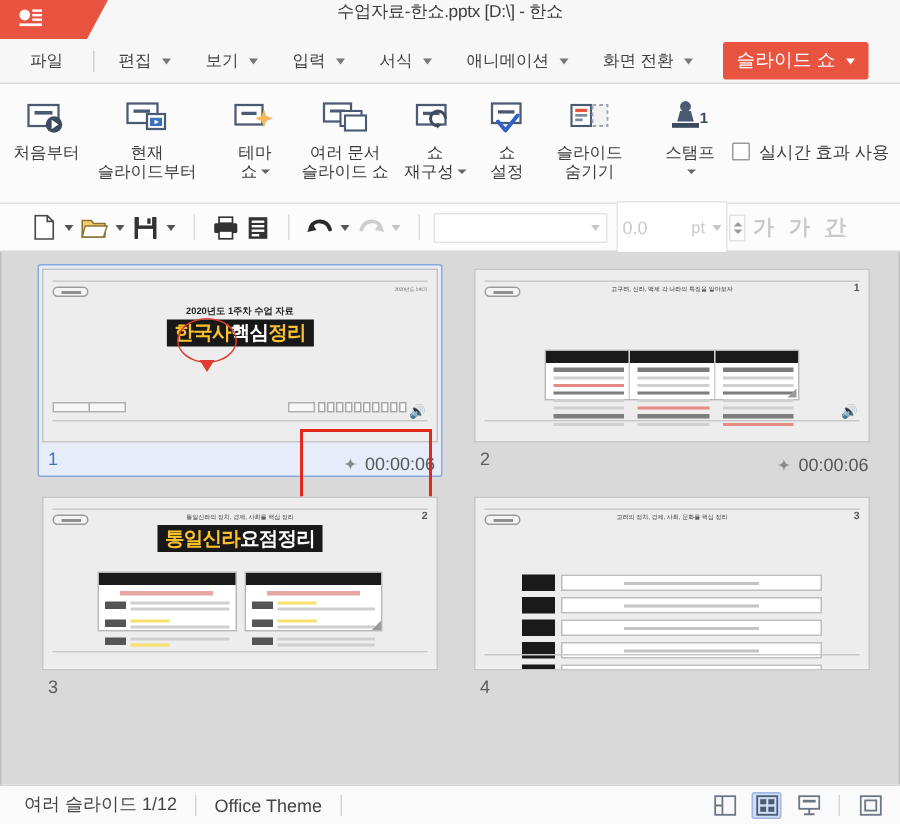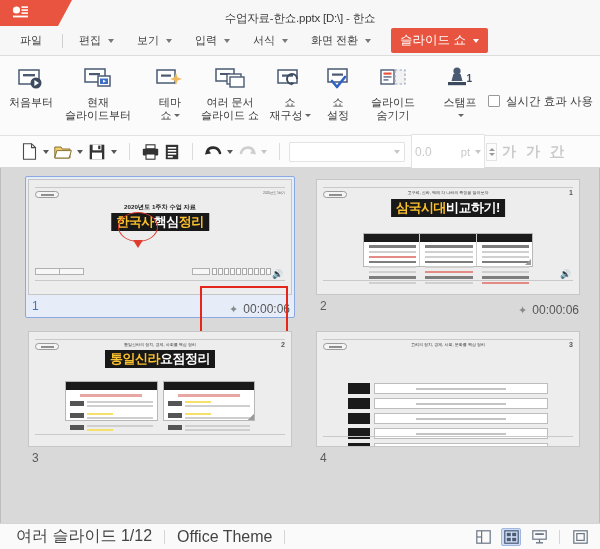--- a/index.html
+++ b/index.html
@@ -8,21 +8,21 @@
     font-family: "Liberation Sans", "DejaVu Sans", sans-serif;
     overflow: hidden;
     background: #ffffff;
     -webkit-font-smoothing: antialiased;
   }
   .app { width: 600px; height: 549px; display: flex; flex-direction: column; background:#fff; position: relative; }
 
   
   .titlebar {
     height: 26px; background: #f7f7f7; position: relative; flex: none;
-    display: flex; align-items: flex-end;
+    display: flex; align-items: flex-start;
   }
   .app-logo {
     position: absolute; left: 0; top: 0; width: 72px; height: 26px;
     background: #e8543f;
     clip-path: polygon(0 0, 72px 0, 58px 26px, 0 26px);
   }
   .app-logo .glyph {
     position: absolute; left: 12px; top: 5px; width: 17px; height: 15px;
   }
   .title-text {
@@ -195,21 +195,21 @@
   .s4-k { width:22px; height:11px; background:#1a1a1a; }
   .s4-v { flex:1; height:11px; background:#fff; border:1px solid #bdbdbd; position:relative; }
   .s4-v::after{ content:''; position:absolute; left:24%; top:4px; width:52%; height:2px; background:#c4c4c4;}
 
   
   .fold { position:absolute; width:0;height:0; border-left:6px solid transparent; border-bottom:6px solid #9a9a9a;}
 
   
   .statusbar {
     height: 26px; background:#fafafa; border-top:1px solid #d6d6d6; display:flex;
-    align-items:center; padding: 0 6px 0 16px; flex:none; font-size:16px; color:#444;
+    align-items:center; padding: 0 6px 0 16px; flex:none; font-size:12px; color:#444;
   }
   .sb-sep { width:1px; height:14px; background:#d5d5d5; margin: 0 12px; }
   .sb-right { margin-left:auto; display:flex; align-items:center; gap:8px; padding-right:4px;}
   .vbtn { width:20px; height:18px; display:flex;align-items:center;justify-content:center; border-radius:2px;}
   .vbtn.active { background:#cfdcf5; border:1px solid #9fb6e0; }
 </style>
 </head>
 <body>
 
 <div class="app">
@@ -239,20 +239,24 @@
     <div class="menu-item">
       <span>보기</span>
       <span class="caret"></span>
     </div>
     <div class="menu-item">
       <span>입력</span>
       <span class="caret"></span>
     </div>
     <div class="menu-item">
       <span>서식</span>
+      <span class="caret"></span>
+    </div>
+    <div class="menu-item">
+      <span>애니메이션</span>
       <span class="caret"></span>
     </div>
     <div class="menu-item">
       <span>화면 전환</span>
       <span class="caret"></span>
     </div>
     <div class="menu-item accent">
       <span>슬라이드 쇼</span>
       <span class="caret"></span>
     </div>
@@ -546,24 +550,20 @@
       </div>
 
       <div class="cell">
         <div class="thumb-wrap">
           <div class="thumb">
             <div class="s-inner">
               <div class="s-rule" style="top:2px"></div>
               <div class="s-pill"></div>
               <div class="s-pagenum">1</div>
               <div class="s-sub2">고구려, 신라, 백제 각 나라의 특징을 알아보자</div>
-              <div class="s-title-bar" style="top:14px">
-                <span class="hl-y">삼국시대</span>
-                <span class="hl-w"> 비교하기!</span>
-              </div>
               <div class="s2-table">
                 <div class="s2-col">
                     <div class="s2-hd"></div>
                   <div class="s2-line dark"></div>
                     <div class="s2-line"></div>
                     <div class="s2-line red"></div>
                   <div class="s2-line dark"></div>
                     <div class="s2-line"></div>
                     <div class="s2-line"></div>
                   <div class="s2-line dark"></div>

